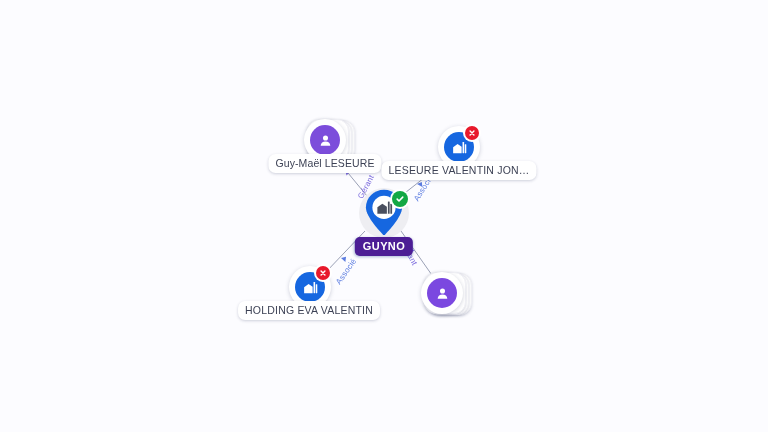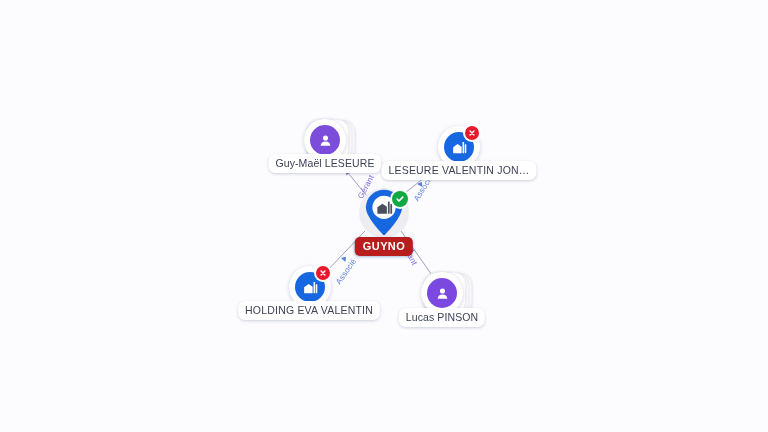--- a/index.html
+++ b/index.html
@@ -112,21 +112,21 @@
     left:8px;top:-22px;
     width:16px;height:16px;border-radius:50%;
     background:#12a844;
     box-shadow:0 0 0 2px #ffffff;
     display:flex;align-items:center;justify-content:center;
   }
   .center-chip{
     position:absolute;
     left:384px;top:237px;
     transform:translateX(-50%);
-    background:#b91c1c;
+    background:#4c1d95;
     color:#ffffff;
     font-size:11px;
     font-weight:bold;
     letter-spacing:.4px;
     border-radius:5px;
     padding:3px 8px 4px;
     box-shadow:0 1px 3px rgba(20,60,140,.35);
     white-space:nowrap;
   }
 
@@ -227,21 +227,20 @@
       </div>
     <div class="disc">
       <div class="inner person2">
         <svg width="17" height="17" viewBox="0 0 24 24" fill="#ffffff">
           <circle cx="12" cy="8.4" r="3.6"></circle>
           <path d="M5.2 19.4c0-3.8 3.1-5.9 6.8-5.9s6.8 2.1 6.8 5.9z"></path>
         </svg>
       </div>
     </div>
   </div>
-  <div class="chip" style="left:442px;top:308px;">Lucas PINSON</div>
 
   <div class="center-node">
     <div class="halo"></div>
     <div class="pin">
       <svg width="38" height="46" viewBox="0 0 38 46">
         <path d="M19 0.8C8.9 0.8 0.9 8.7 0.9 18.6c0 9.3 14.4 24.3 17.1 27.1a1.4 1.4 0 0 0 2 0C22.7 42.9 37.1 27.9 37.1 18.6 37.1 8.7 29.1 0.8 19 0.8z" fill="#1667e0"></path>
         <circle cx="19" cy="18.4" r="11.6" fill="#ffffff"></circle>
       </svg>
       <div class="pin-inner-icon">
         <svg width="19" height="19" viewBox="0 0 24 24" fill="#4a4f5e">

